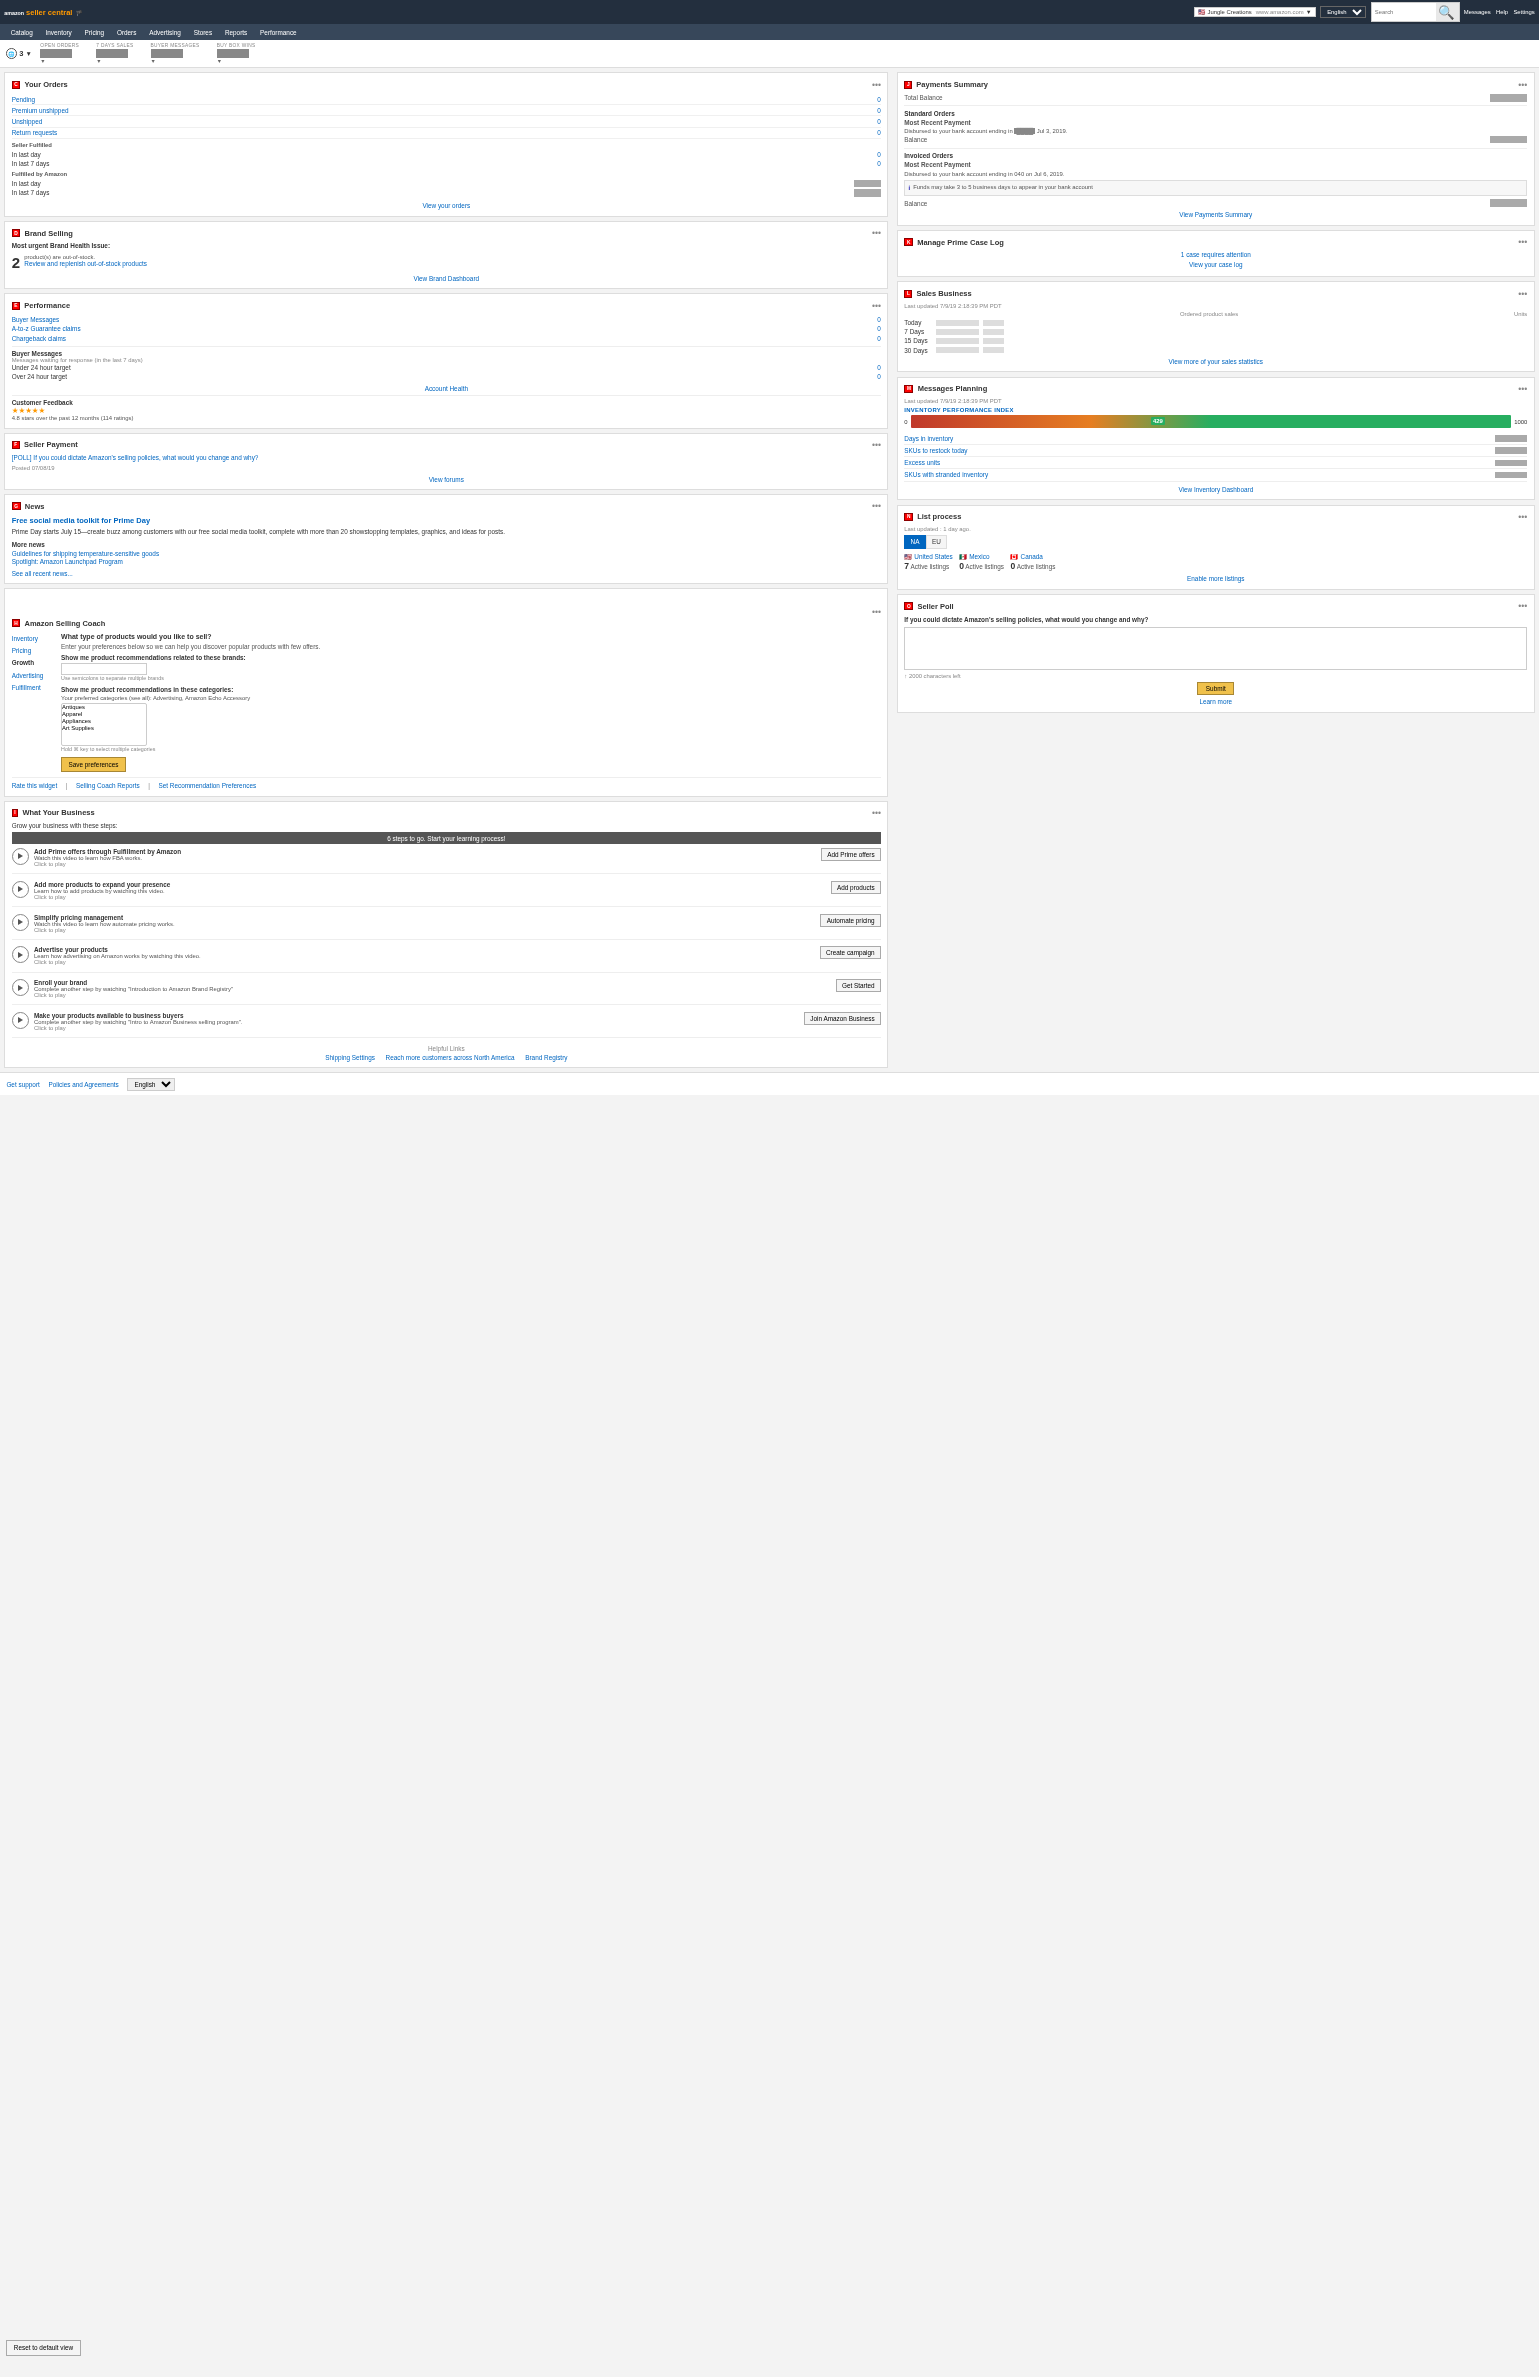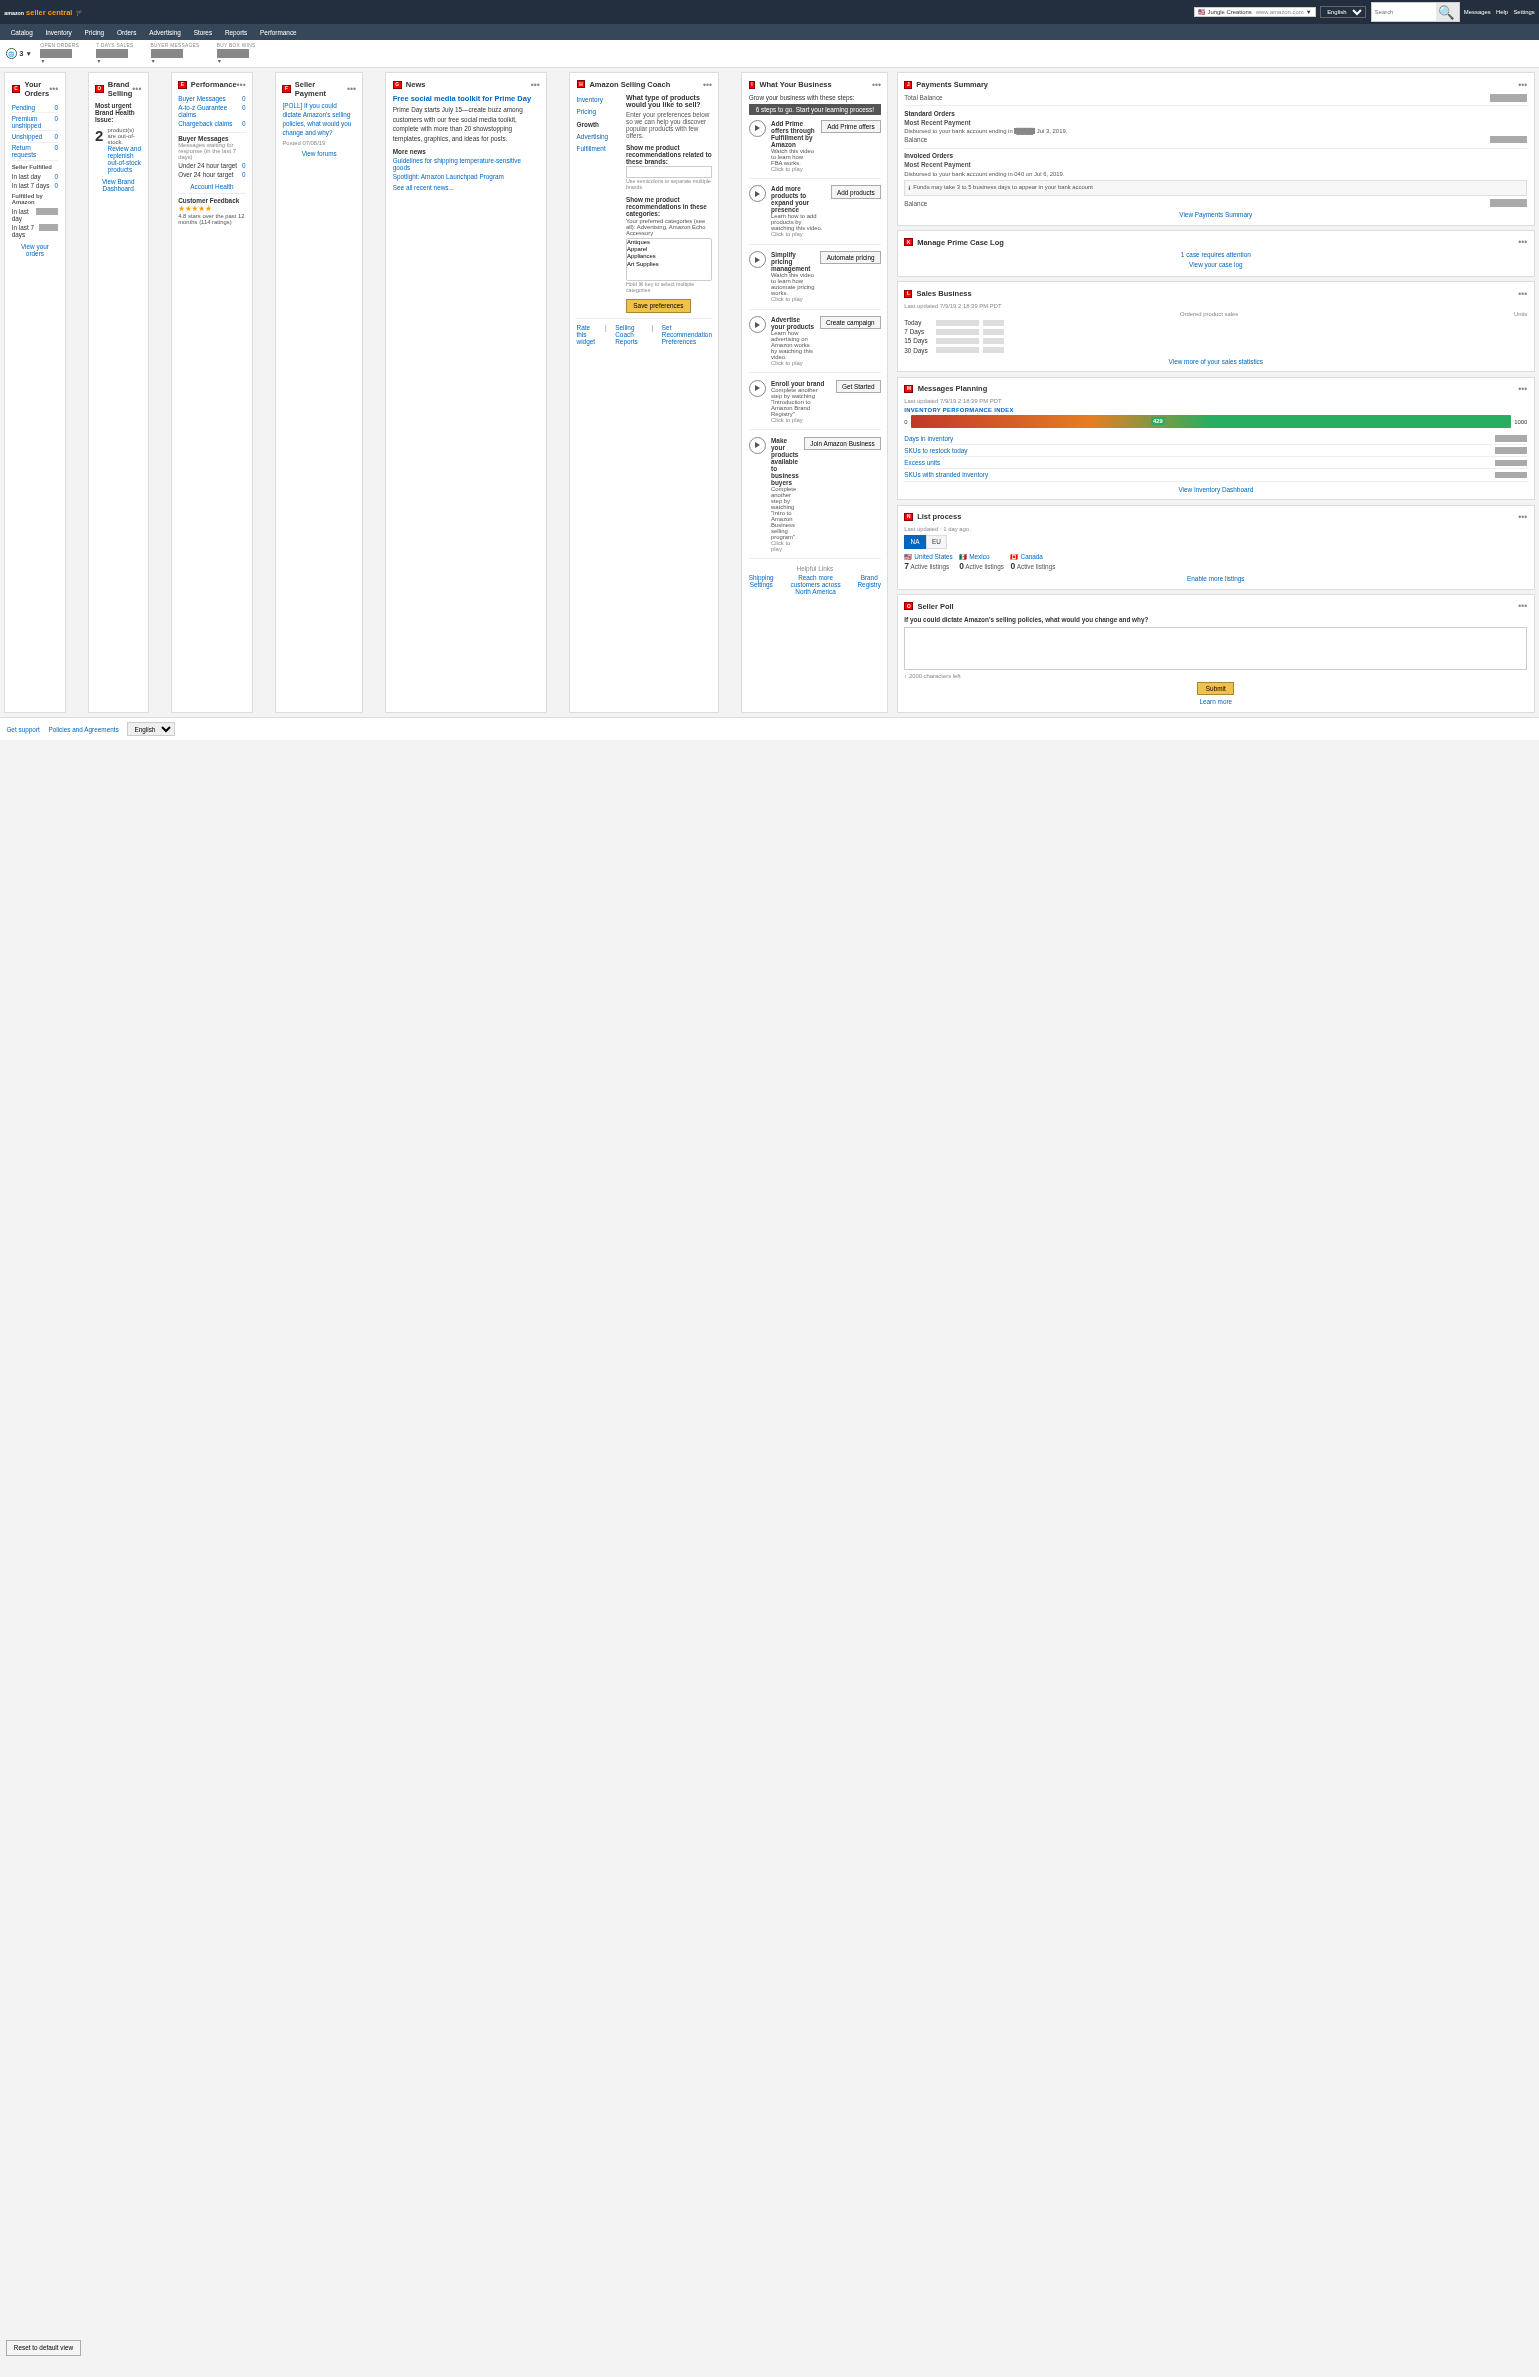--- a/index.html
+++ b/index.html
@@ -19,21 +19,21 @@
     
     #nav-bar { background: #37475a; display: flex; align-items: center; padding: 0 4.3px; }
     .nav-item { color: #fff; padding: 4.3px 6.4px; font-size: 6.4px; cursor: pointer; white-space: nowrap; }
 
     
     #stats-bar { background: #fff; border-bottom: 0.5px solid #ddd; display: flex; align-items: center; padding: 3.2px 6.4px; gap: 8.6px; }
     .globe-icon { width: 10.7px; height: 10.7px; border-radius: 50%; border: 1.1px solid #555; display: inline-flex; align-items: center; justify-content: center; font-size: 5.3px; }
 
     
     #main { display: flex; gap: 0; }
-    #left-col { width: 58%; padding: 4.3px; display: flex; flex-direction: row; gap: 22px; }
+    #left-col { width: 58%; padding: 4.3px; display: flex; flex-direction: column; gap: 4px; }
     #right-col { width: 42%; padding: 4.3px; display: flex; flex-direction: column; gap: 4.3px; }
 
     
     .card { background: #fff; border: 0.5px solid #ddd; padding: 6.4px; }
     .card-header { display: flex; justify-content: space-between; align-items: center; margin-bottom: 4.3px; }
     .card-title { font-size: 7.5px; font-weight: bold; color: #333; }
     .card-menu { color: #888; cursor: pointer; font-size: 8.6px; }
 
     
     .order-link { color: #0066c0; cursor: pointer; display: flex; justify-content: space-between; padding: 1.6px 0; border-bottom: 0.5px solid #f0f0f0; font-size: 6.4px; }
@@ -366,21 +366,21 @@
       <div style="font-size:6.4px;font-weight:bold;margin-bottom:2.1px;">More news</div>
       <a class="news-link">Guidelines for shipping temperature-sensitive goods</a>
       <a class="news-link">Spotlight: Amazon Launchpad Program</a>
       <div style="margin-top:4.3px;">
         <span class="see-all">See all recent news...</span>
       </div>
     </div>
 
     <div class="card">
       <div class="card-header">
-        <div style="display:flex;align-items:flex-start;gap:2.1px;">
+        <div style="display:flex;align-items:flex-start;gap:2.1px;margin-top:24px;">
           <span class="redbox">H</span>
           <span class="card-title">Amazon Selling Coach</span>
         </div>
         <span class="card-menu">•••</span>
       </div>
       <div class="coach-layout">
         <div class="coach-nav">
           <div class="coach-nav-item">Inventory</div>
           <div class="coach-nav-item">Pricing</div>
           <div class="coach-nav-item active" style="color:#333;font-weight:bold;">Growth</div>

